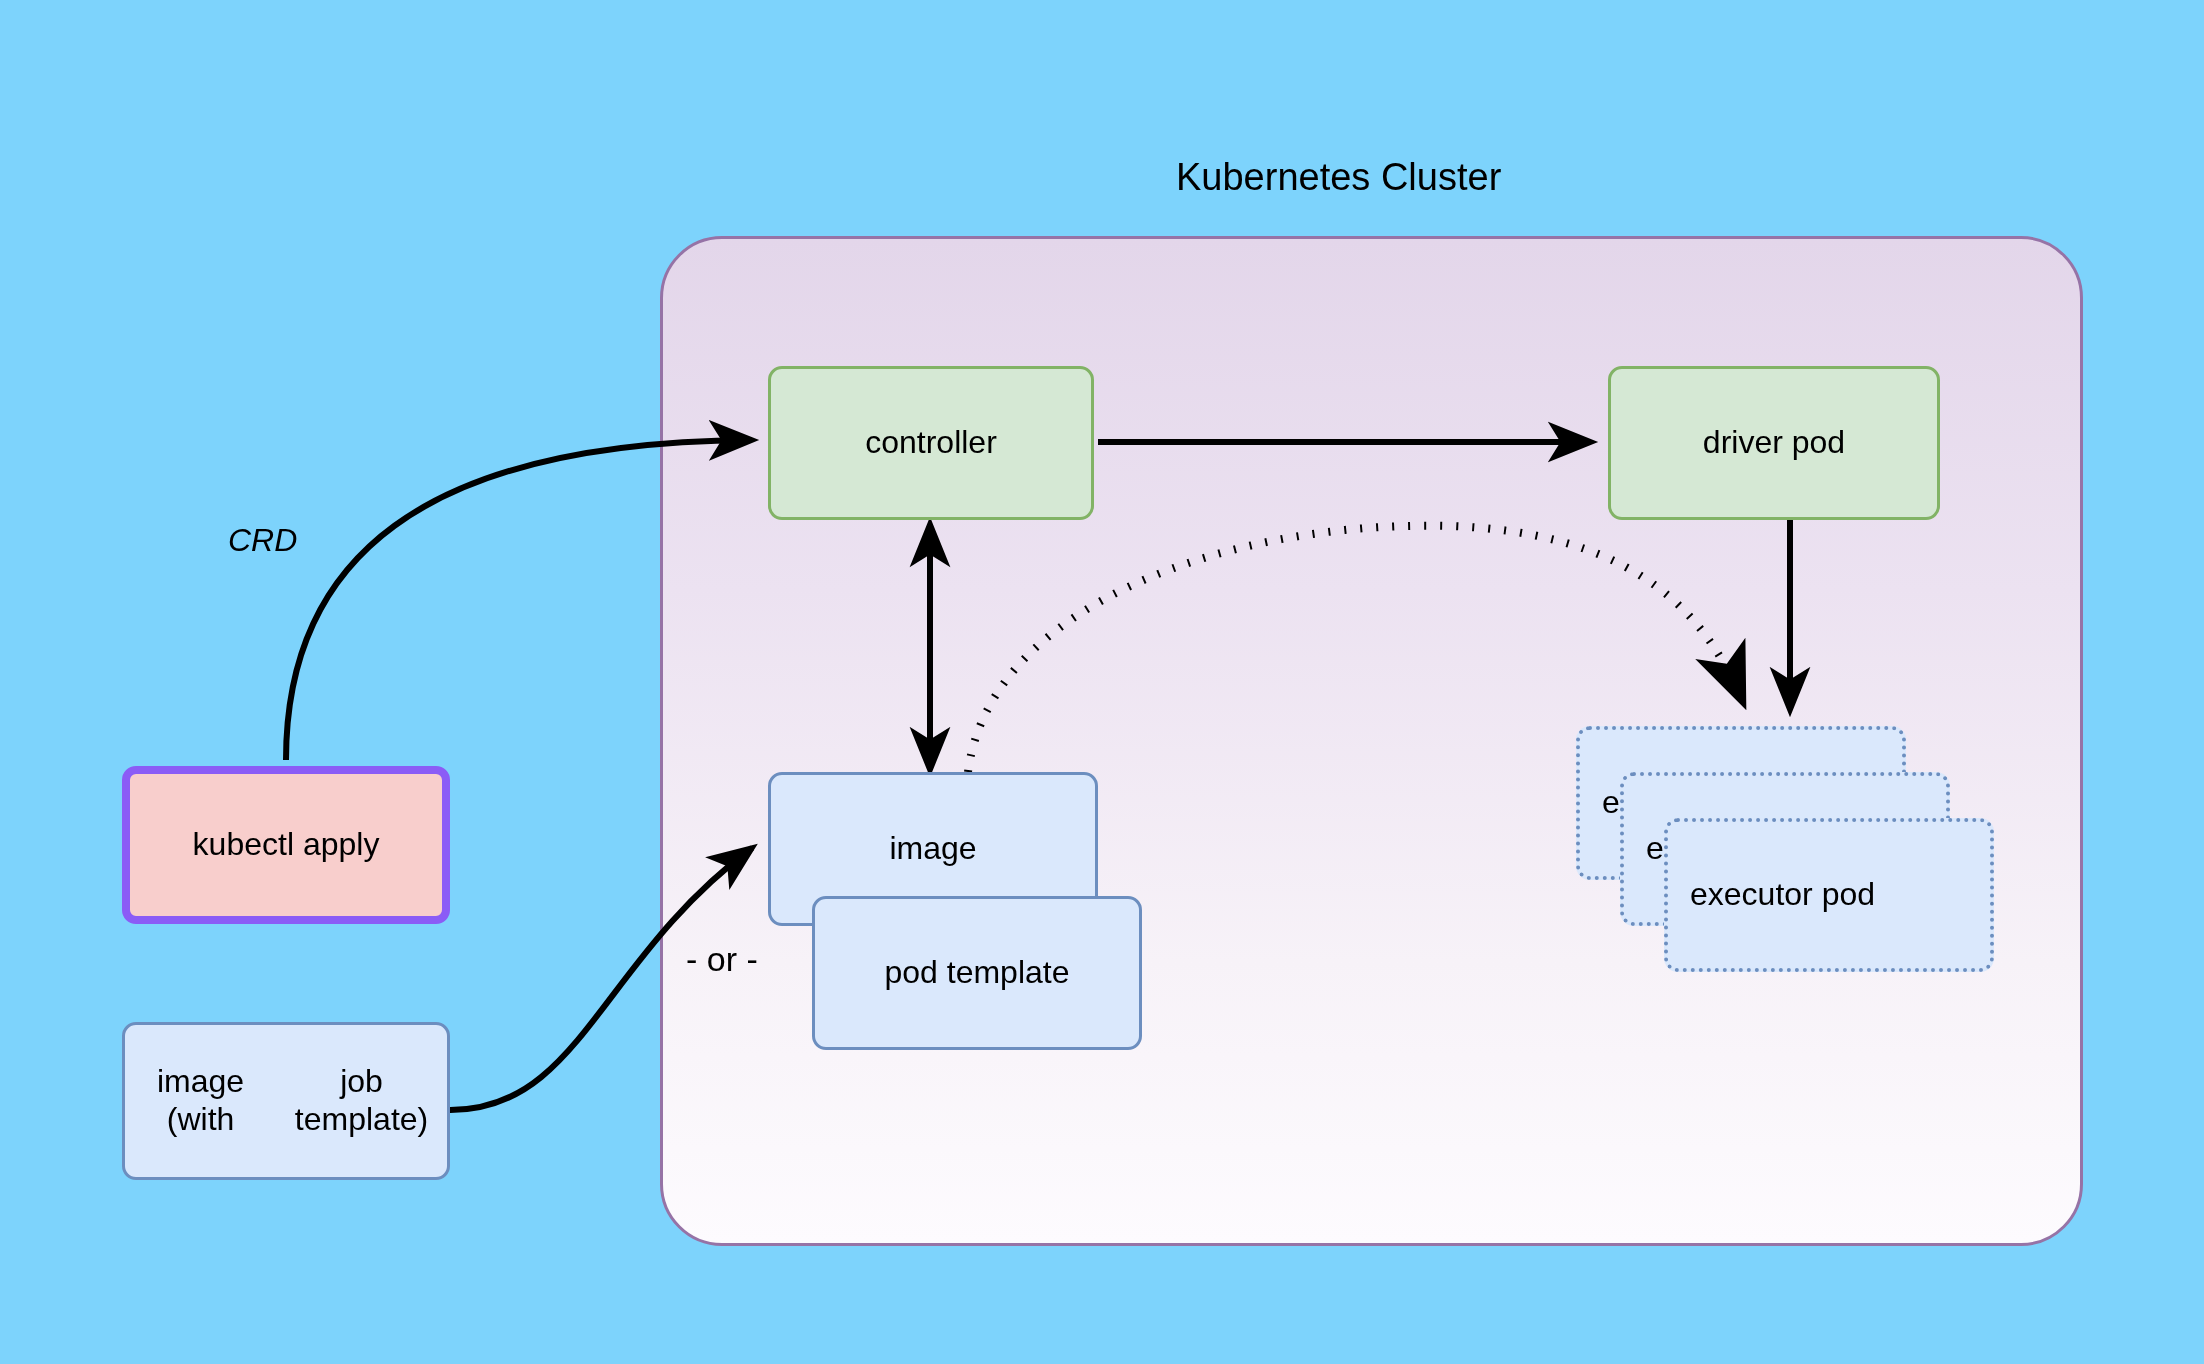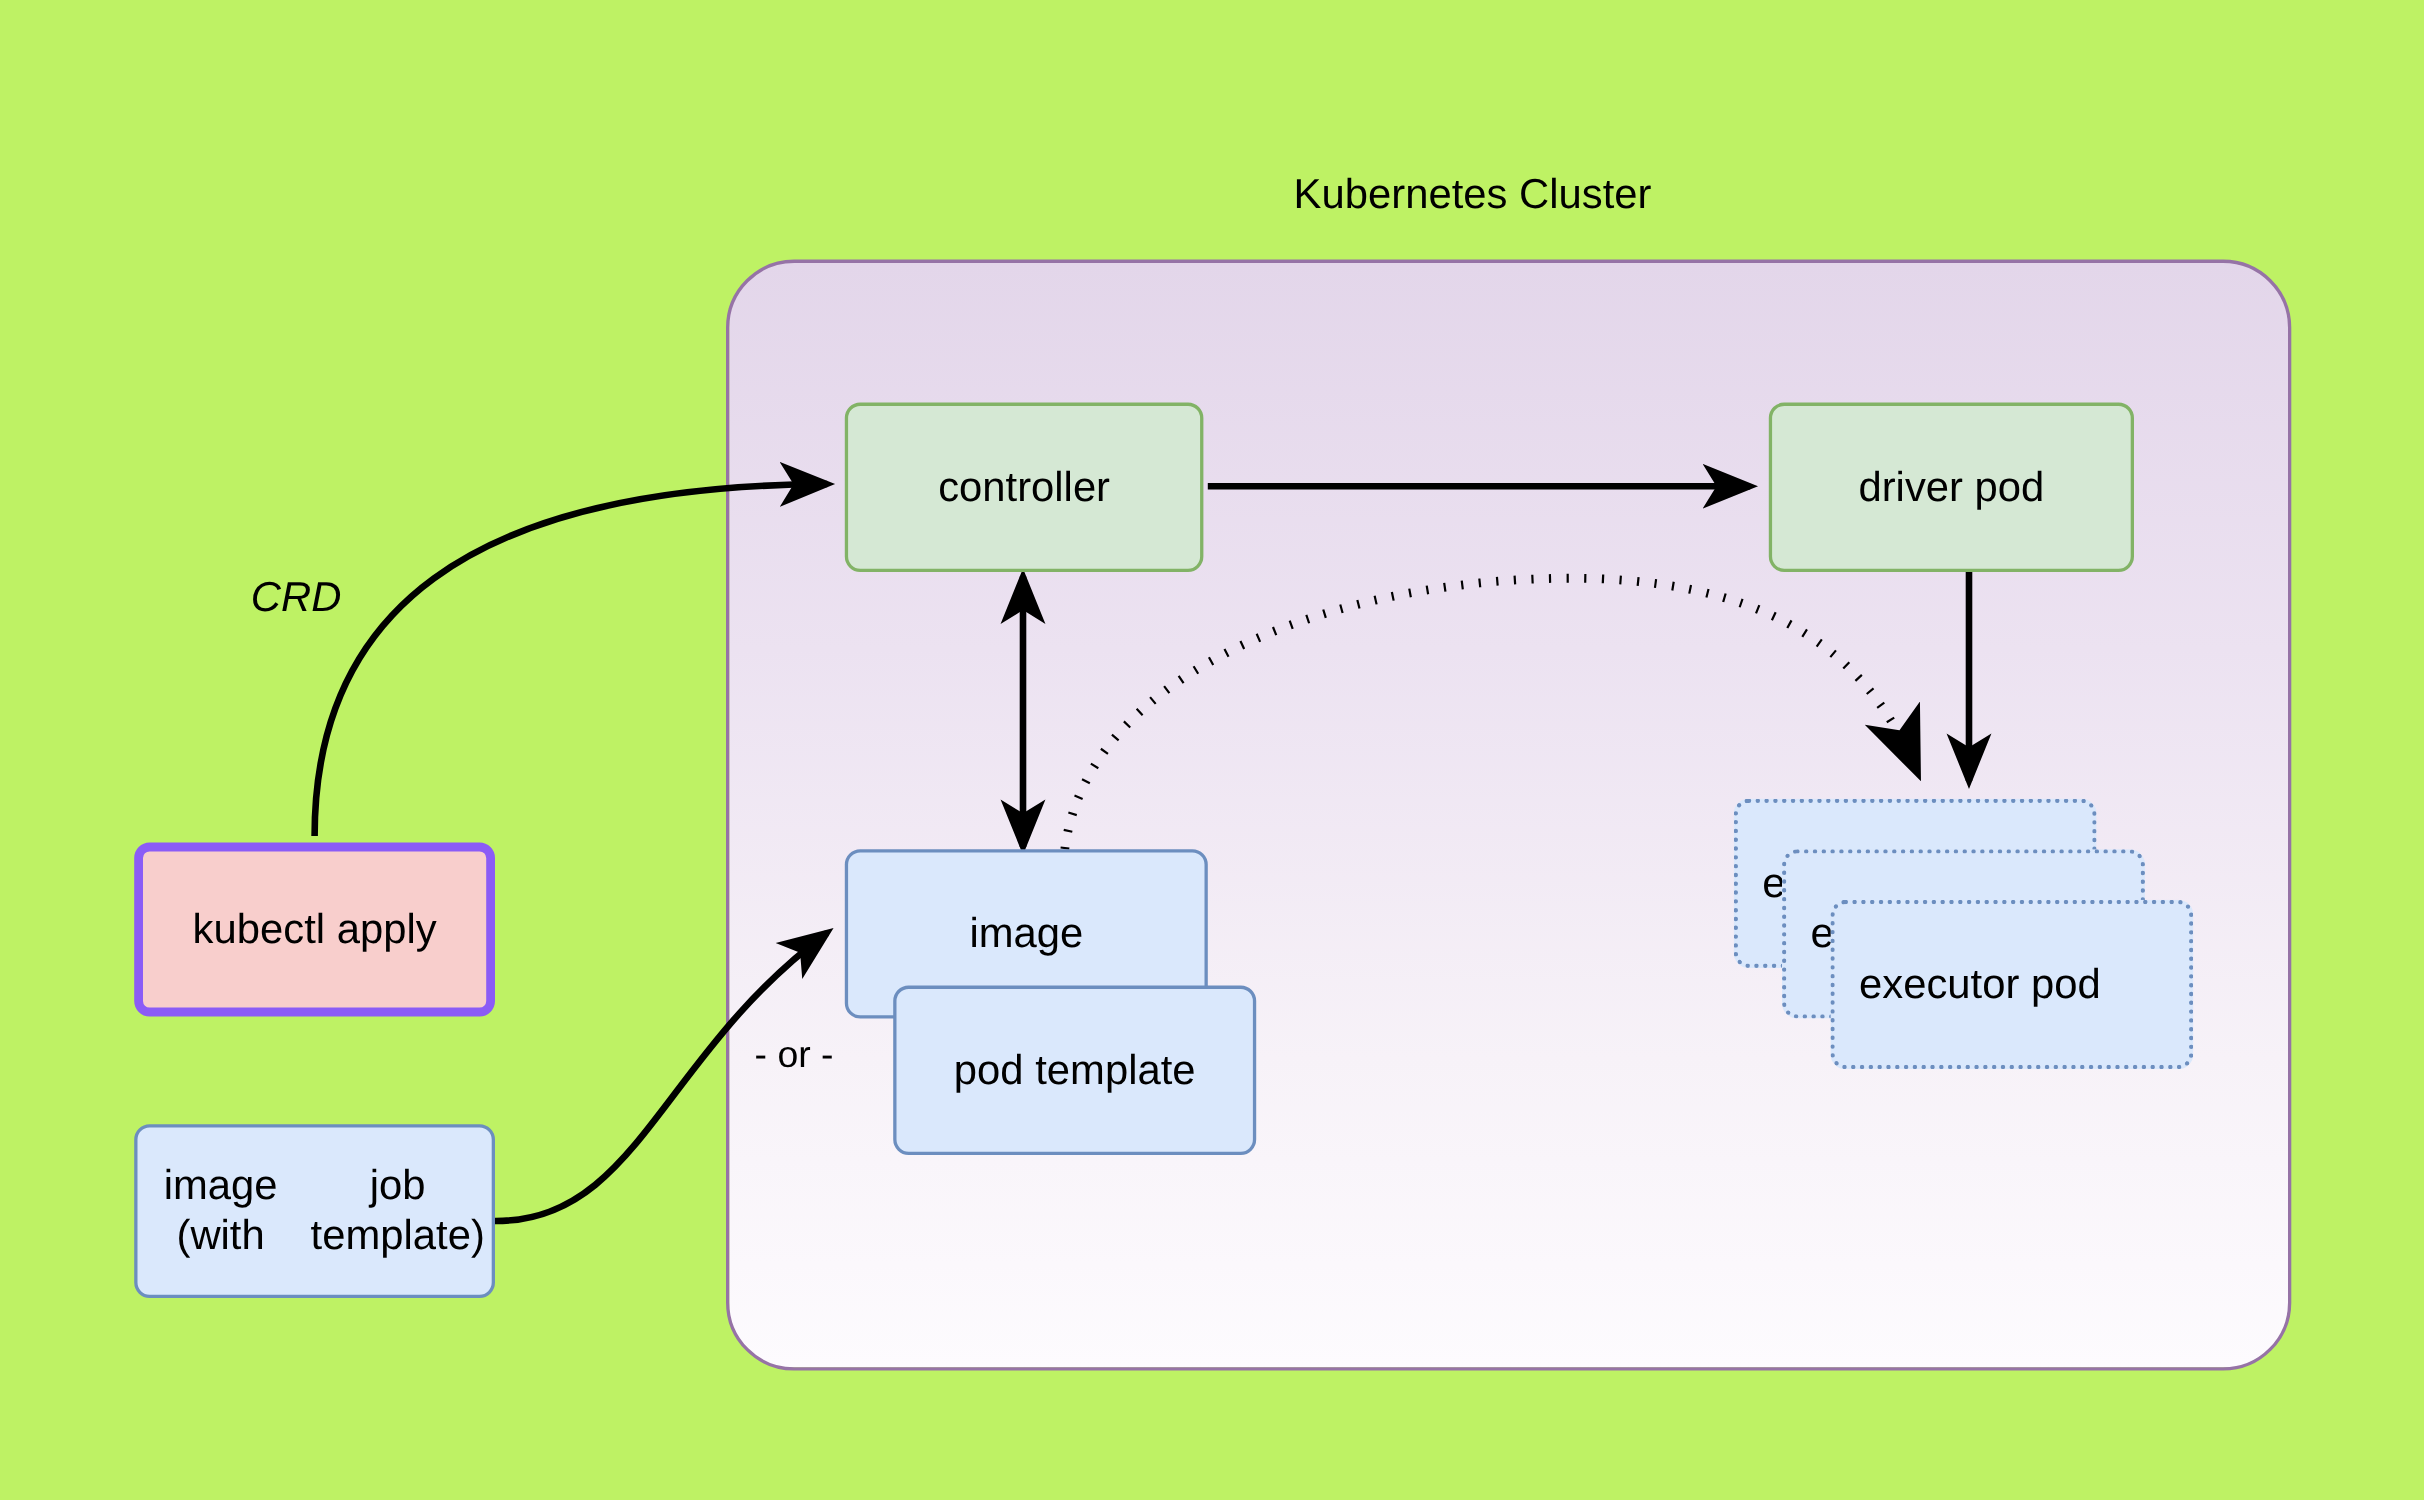--- a/index.html
+++ b/index.html
@@ -4,21 +4,21 @@
 <style>
   html, body {
     margin: 0;
     padding: 0;
     background: #ffffff;
   }
   #canvas {
     position: relative;
     width: 2204px;
     height: 1364px;
-    background: #bef264;
+    background: #7dd3fc;
     font-family: "Liberation Sans", sans-serif;
     overflow: hidden;
   }
   svg.layer {
     position: absolute;
     top: 0;
     left: 0;
     width: 2204px;
     height: 1364px;
     overflow: visible;
@@ -61,21 +61,21 @@
     border: 3px solid #9673a6;
     border-radius: 62px;
     background: linear-gradient(to bottom, #e3d6ea 0%, #ece2f1 35%, #f7f2f8 72%, #fdfbfe 100%);
   }
   .free-label {
     position: absolute;
     color: #000000;
     white-space: nowrap;
   }
   .t-title { font-size: 38px; }
-  .t-node  { font-size: 38px; }
+  .t-node  { font-size: 32px; }
   .t-small { font-size: 34px; }
 </style>
 </head>
 <body>
 
 <div id="canvas">
 
   <div class="cluster-box" style="left:660px; top:236px; width:1423px; height:1010px;"></div>
 
   <div class="free-label t-title" style="left:1176px; top:156px;">Kubernetes Cluster</div>

